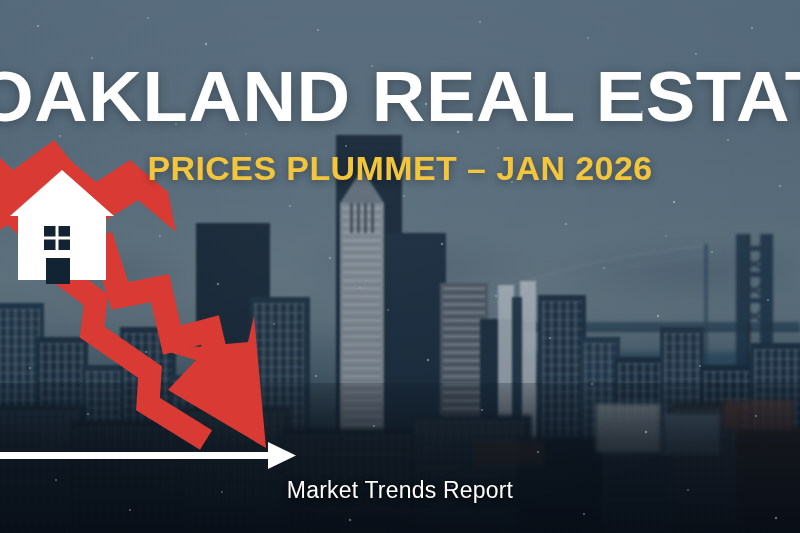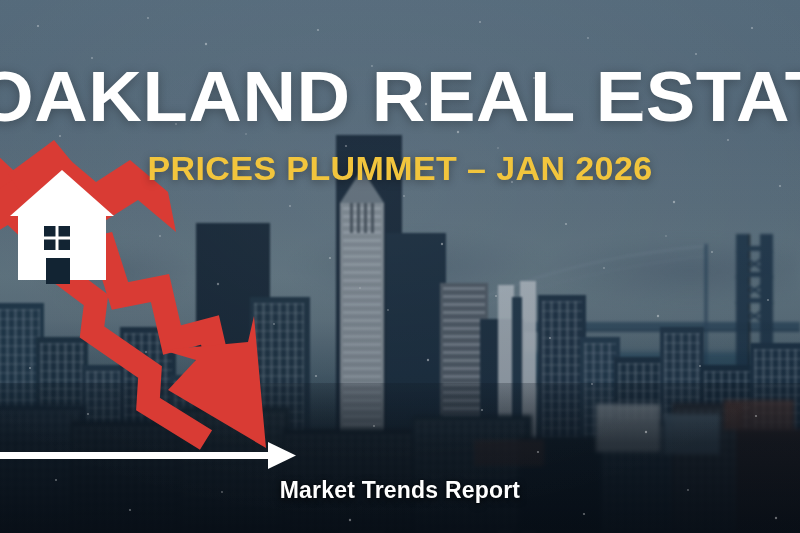--- a/index.html
+++ b/index.html
@@ -167,21 +167,21 @@
   }
   .footer-label {
     position: absolute;
     left: 0;
     width: 800px;
     top: 479px;
     text-align: center;
     color: #ffffff;
     font-size: 23px;
     line-height: 1;
-    font-weight: bold;
+    font-weight: normal;
     letter-spacing: .2px;
     white-space: nowrap;
     text-shadow: 0 2px 7px rgba(0,0,0,.75), 0 0 2px rgba(0,0,0,.5);
   }
 
   
   .graphics {
     position: absolute;
     inset: 0;
     pointer-events: none;

